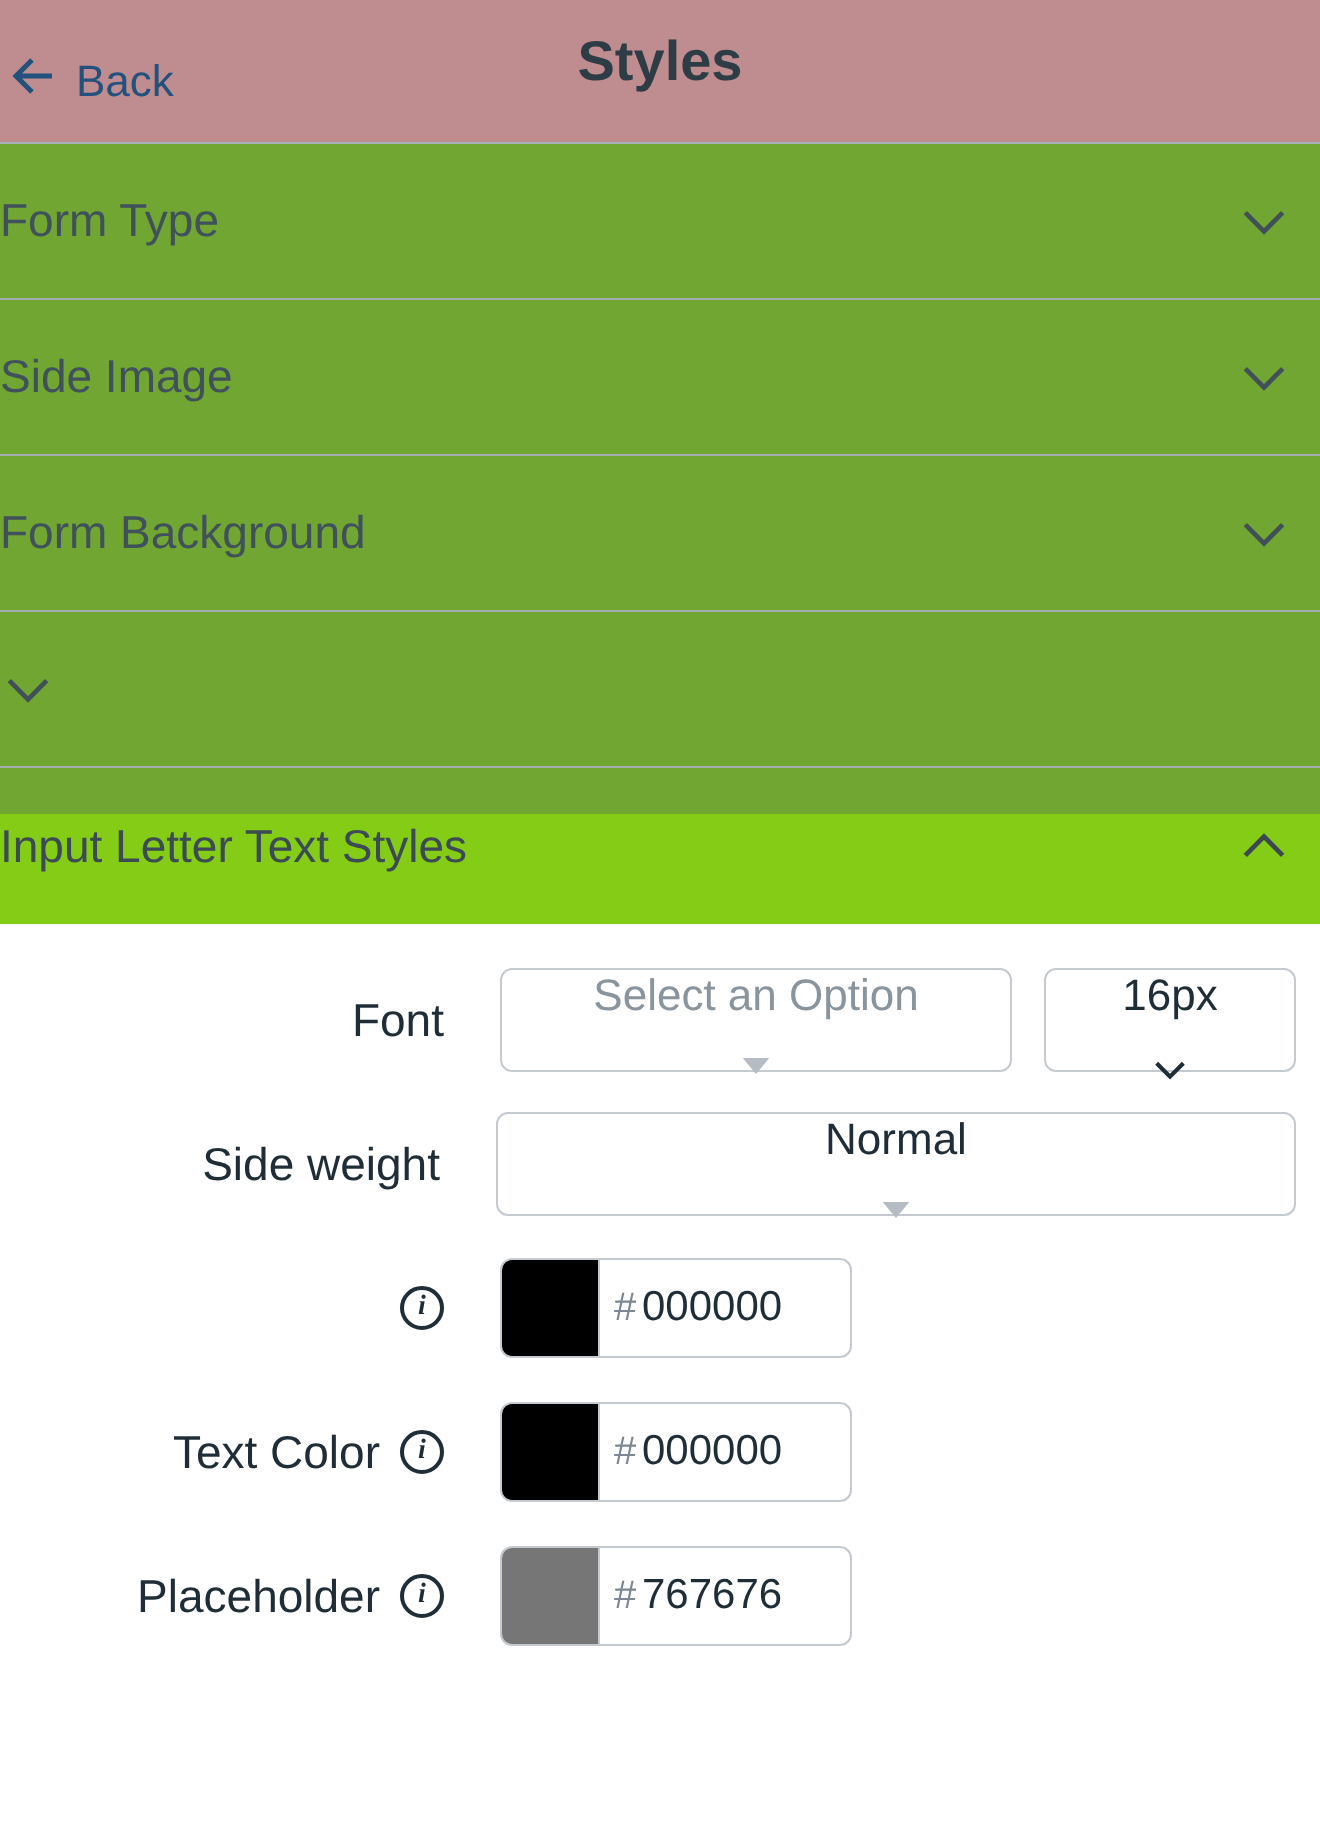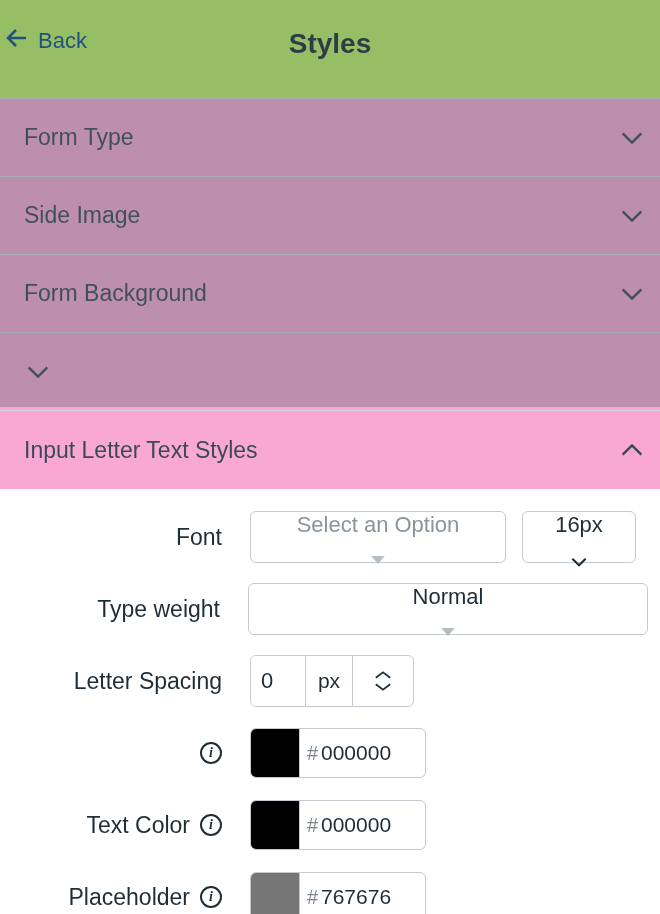--- a/index.html
+++ b/index.html
@@ -14,22 +14,22 @@
   }
   .dim-overlay {
     position: absolute;
     top: 0; left: 0; right: 0;
     height: 407px;
     background: rgba(77,95,104,0.35);
     pointer-events: none;
     z-index: 10;
   }
   .header {
-    height: 99px;
-    background: #bef264;
+    height: 72px;
+    background: #fca5a5;
     position: relative;
     border-bottom: 1px solid #d9dde0;
     display: flex;
     align-items: center;
     justify-content: center;
   }
   .back-btn {
     position: absolute;
     left: 4px;
     top: 26px;
@@ -46,22 +46,22 @@
     font-weight: 700;
     color: #1e2a33;
     margin-top: -10px;
   }
   .accordion-item {
     height: 78px;
     border-bottom: 1px solid #d3d7da;
     display: flex;
     align-items: center;
     justify-content: space-between;
-    padding: 0 14px 0 24px;
-    background: #f9a8d4;
+    padding: 0 14px 0 0;
+    background: #84cc16;
     cursor: pointer;
   }
   .accordion-item.expanded { border-bottom: none; }
   .accordion-label {
     font-size: 23px;
     color: #3b4a55;
     font-weight: 400;
   }
   .chevron { width: 28px; height: 28px; }
   .chevron svg { width: 100%; height: 100%; stroke: #3b4852; stroke-width: 2; fill: none; }
@@ -109,21 +109,21 @@
     align-items: center;
     padding: 0 18px;
     background: #fff;
     cursor: pointer;
     justify-content: space-between;
     gap: 14px;
     flex-direction: column;
   }
   .select.wide { width: 256px; }
   .select.full { width: 400px; }
-  .select.narrow { width: 114px; }
+  .select.narrow { width: 126px; }
   .select-text { font-size: 22px; color: #1f2d37; }
   .select-text.placeholder { color: #8a949c; }
   .caret-sm svg { width: 16px; height: 16px; fill: #b5bcc3; }
   .caret-lg svg { width: 20px; height: 20px; stroke: #1f2d37; stroke-width: 2.5; fill: none; }
   .stepper {
     display: flex;
     border: 1px solid #c4cad0;
     border-radius: 6px;
     overflow: hidden;
     height: 52px;
@@ -251,51 +251,32 @@
         <span class="select-text">16px</span>
         <span class="caret-lg"><svg viewBox="0 0 24 24">
               <polyline points="4 8 12 16 20 8"></polyline>
             </svg></span>
       </div>
     </div>
   </div>
 
   <div class="row">
     <div class="row-label-wrap">
-      <span class="row-label">Type weight</span>
+      <span class="row-label">Side weight</span>
     </div>
     <div class="controls">
       <div class="select full">
         <span class="select-text">Normal</span>
         <span class="caret-sm"><svg viewBox="0 0 12 12">
               <polygon points="1,3 11,3 6,9"></polygon>
             </svg></span>
       </div>
     </div>
   </div>
 
-  <div class="row">
-    <div class="row-label-wrap">
-      <span class="row-label">Letter Spacing</span>
-    </div>
-    <div class="controls">
-      <div class="stepper">
-        <input class="stepper-input" value="0" style="">
-        <span class="stepper-unit">px</span>
-        <div class="stepper-arrows">
-          <svg viewBox="0 0 20 10">
-              <polyline points="2 8 10 2 18 8"></polyline>
-            </svg>
-          <svg viewBox="0 0 20 10">
-              <polyline points="2 2 10 8 18 2"></polyline>
-            </svg>
-        </div>
-      </div>
-    </div>
-  </div>
 
   <div class="row">
     <div class="row-label-wrap">
       <span class="info-icon">i</span>
     </div>
     <div class="controls">
       <div class="color-field">
         <div class="swatch" style="background:#000000"></div>
         <span class="hash">#</span>
         <input class="hex-input" value="000000" style="">

